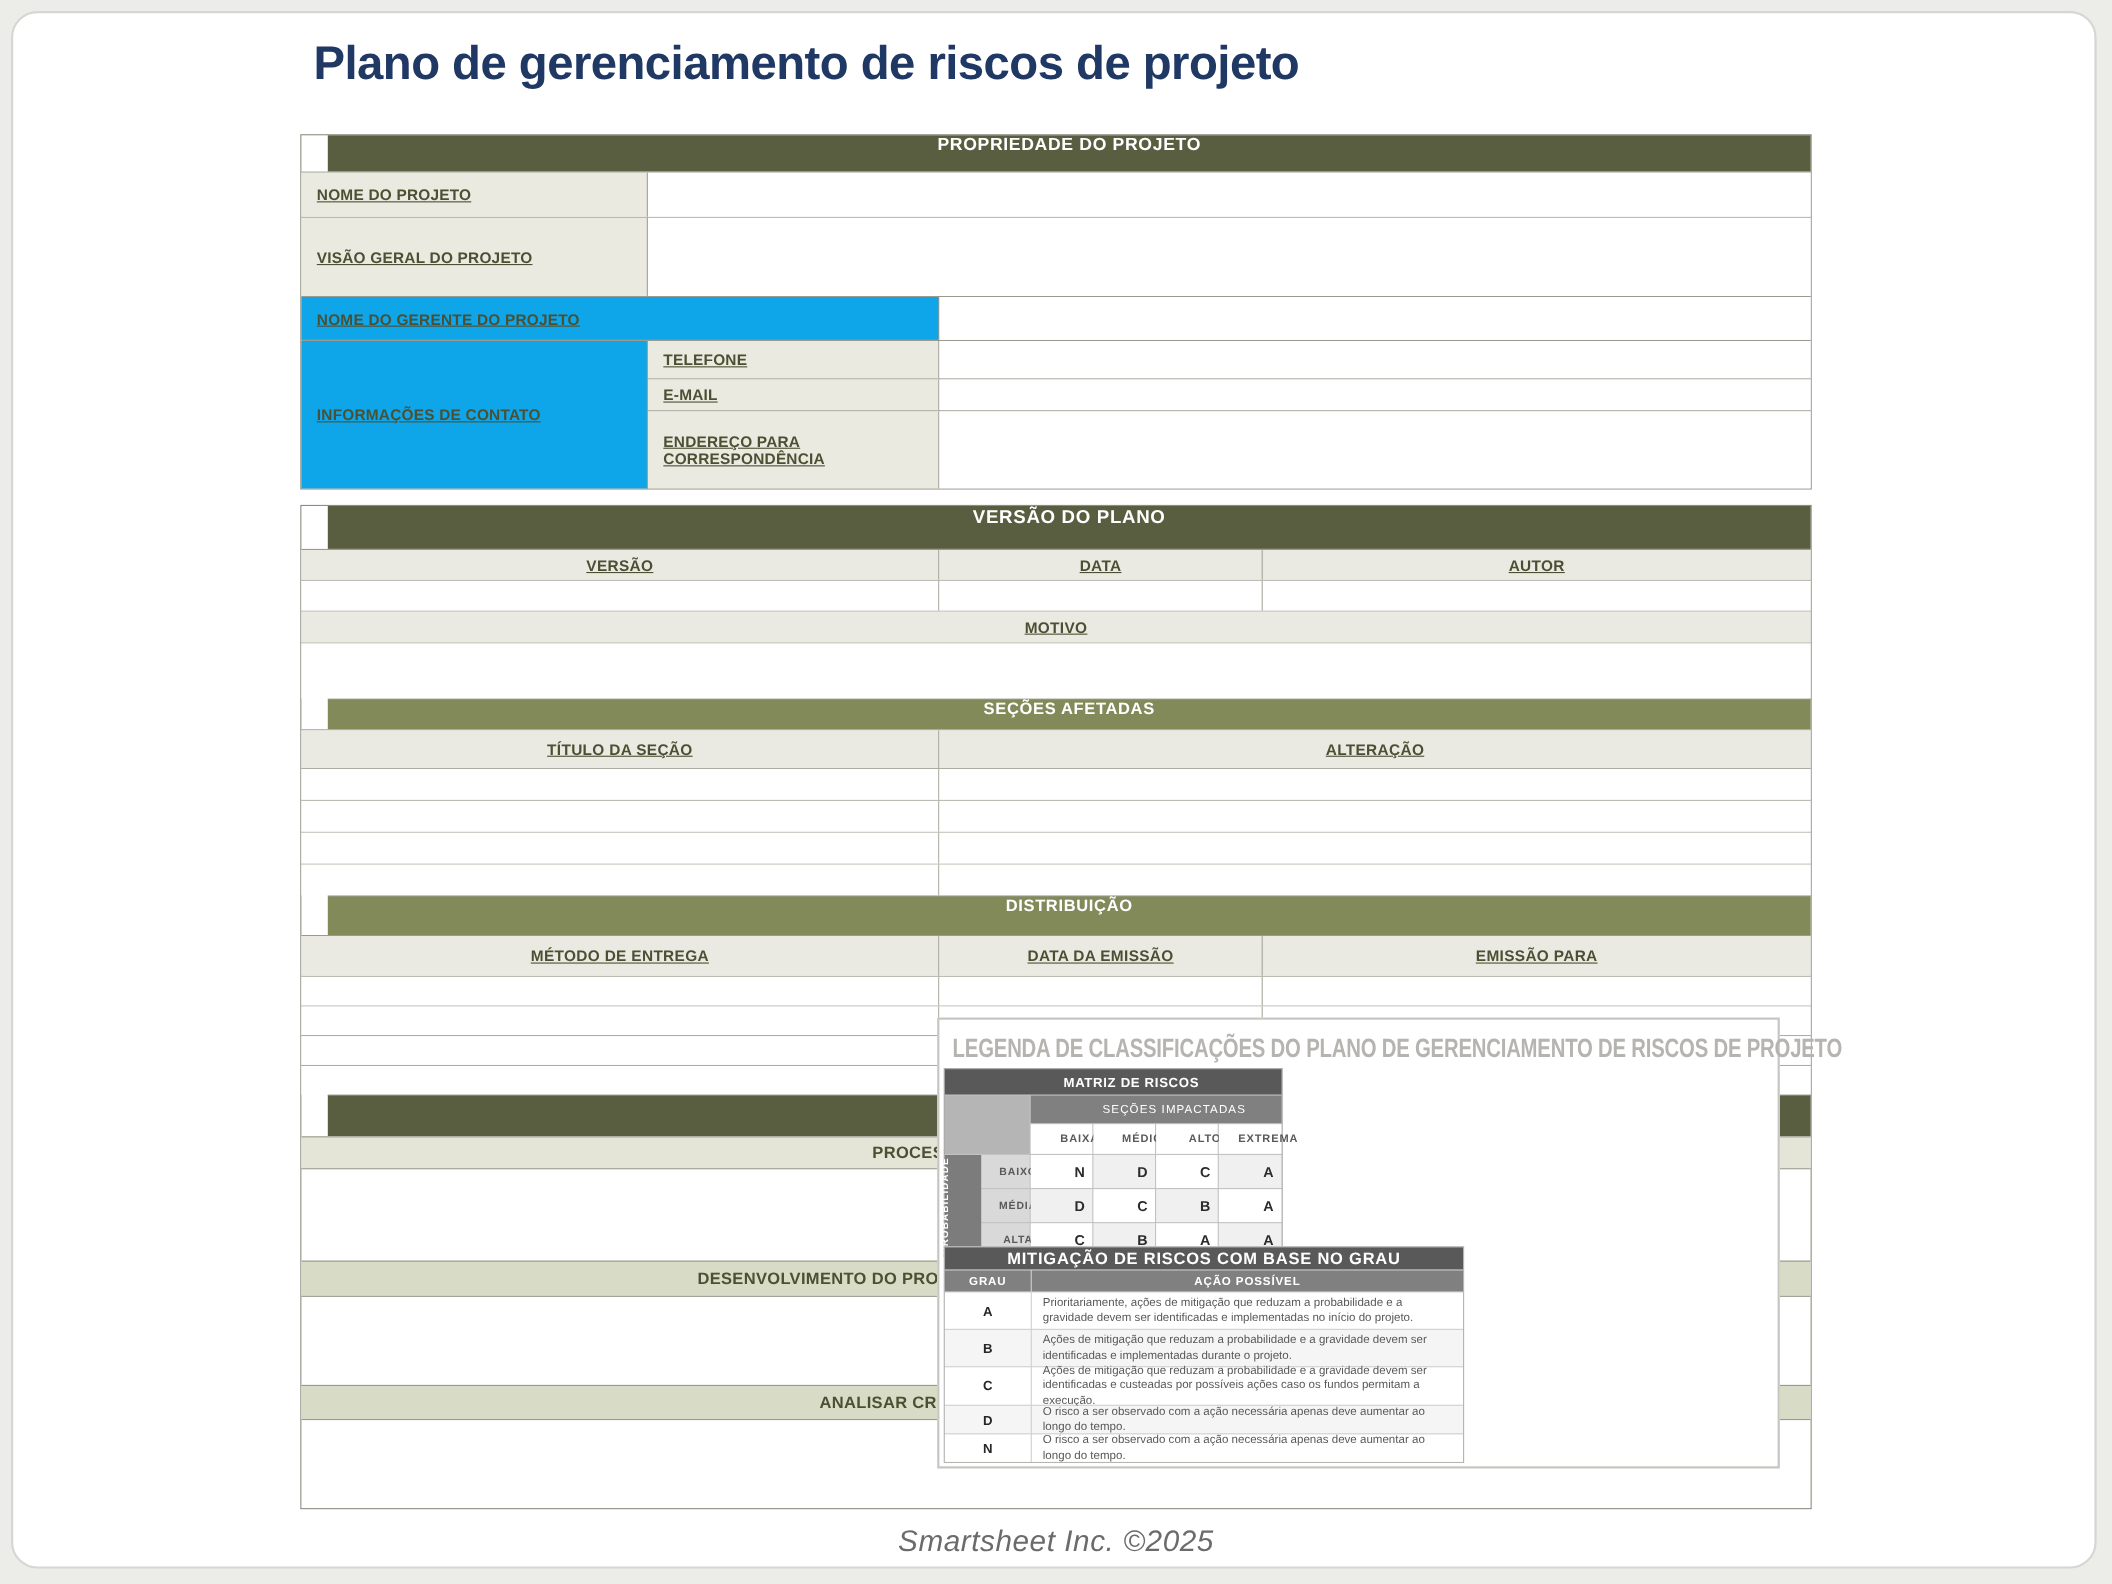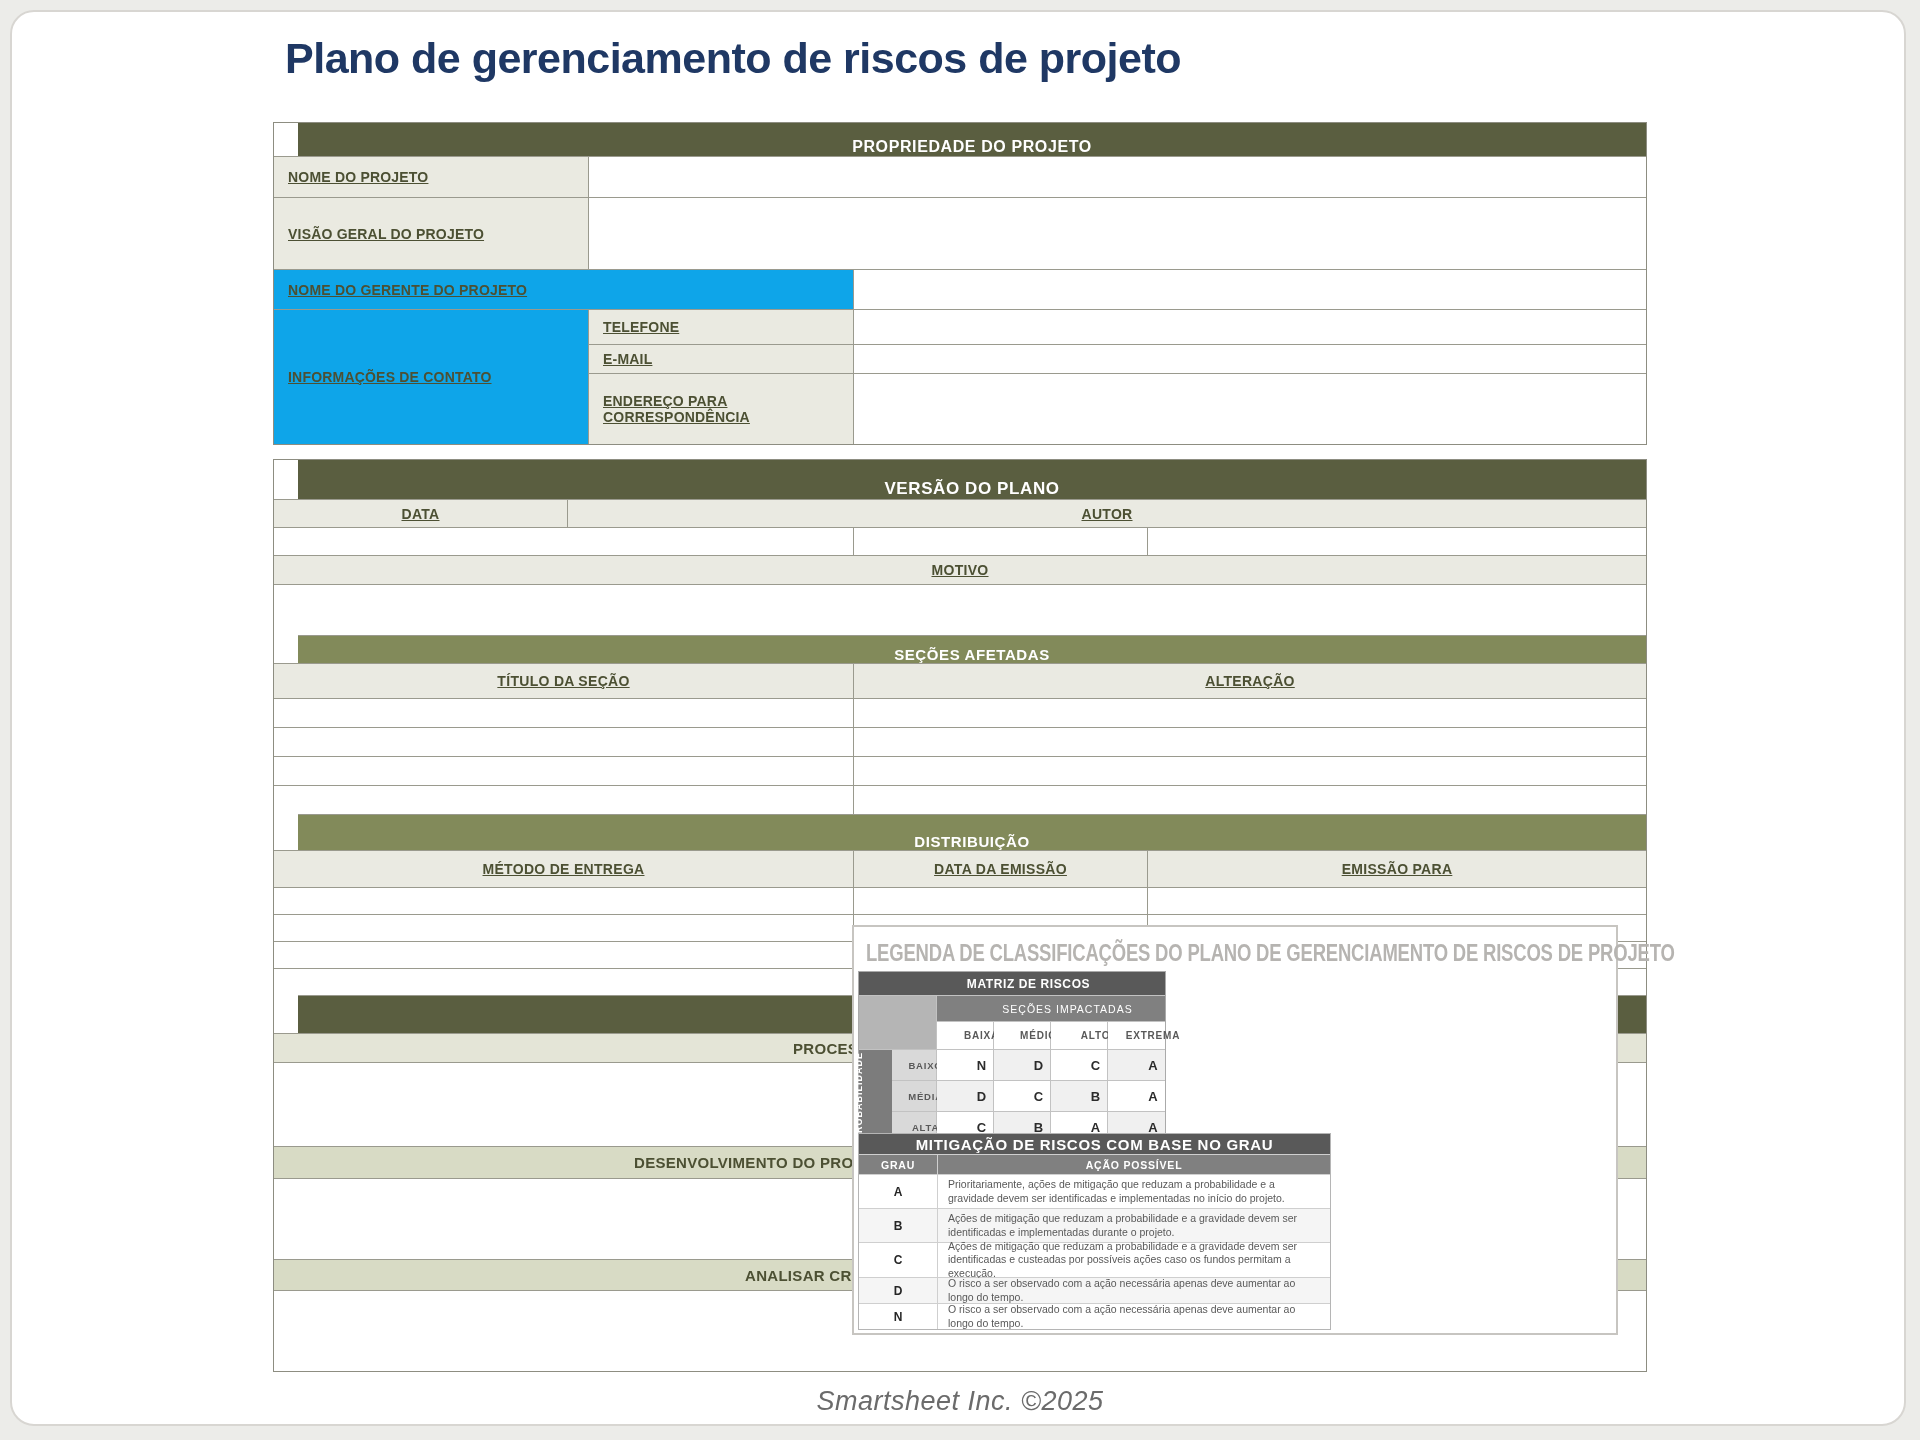--- a/index.html
+++ b/index.html
@@ -9,21 +9,21 @@
         border:2px solid #d8d6d2;border-radius:24px;box-sizing:border-box;}
   .abs{position:absolute;}
   .page-title{left:285px;top:34px;font-size:43px;font-weight:800;color:#1f3864;letter-spacing:-0.5px;white-space:nowrap;}
 
   
   .tbl{left:273px;width:1374px;box-sizing:border-box;border:1px solid #8d8d81;background:#fff;}
   .blockA{top:122px;}
   .blockB{top:459px;}
   .trow{display:flex;box-sizing:border-box;border-top:1px solid #9a9a8e;}
   .trow:first-child{border-top:none;}
-  .bar{display:flex;align-items:flex-end;justify-content:center;color:#fff;font-weight:700;letter-spacing:0.6px;box-sizing:border-box;margin-left:24px;}
+  .bar{display:flex;align-items:flex-start;justify-content:center;color:#fff;font-weight:700;letter-spacing:0.6px;box-sizing:border-box;margin-left:24px;}
   .bar.dark{background:#5a5e40;font-size:16px;}
   .bar.light{background:#828a5a;font-size:15px;}
   .cell{box-sizing:border-box;display:flex;align-items:center;text-decoration:underline;}
   .lab{background:#eaeae1;color:#4c5033;font-weight:700;font-size:14px;padding:4px 14px;border-right:1px solid #9a9a8e;letter-spacing:0.2px;}
   .lab.green{background:#0ea5e9;}
   .hcell{background:#eaeae2;color:#4c5033;font-weight:700;font-size:14px;justify-content:center;border-right:1px solid #9a9a8e;letter-spacing:0.3px;}
   .hcell:last-child,.val:last-child{border-right:none;}
   .val{background:#fff;border-right:1px solid #9a9a8e;}
   .grow{flex:1 1 auto;}
   .subcol{display:flex;flex-direction:column;flex:1 1 auto;}
@@ -108,20 +108,21 @@
         </div>
       </div>
     </div>
   </div>
 
   <div class="abs tbl blockB">
     <div class="trow bar dark" style="height:39px;font-size:17px">
       <span>VERSÃO DO PLANO</span>
     </div>
     <div class="trow" style="height:28px">
+      <div class="cell hcell" style="width:580px">VERSÃO</div>
       <div class="cell hcell" style="width:294px">DATA</div>
       <div class="cell hcell grow">AUTOR</div>
     </div>
     <div class="trow" style="height:28px">
       <div class="cell val" style="width:580px"></div>
       <div class="cell val" style="width:294px"></div>
       <div class="cell val grow"></div>
     </div>
     <div class="trow" style="height:29px">
       <div class="cell hcell grow">MOTIVO</div>

